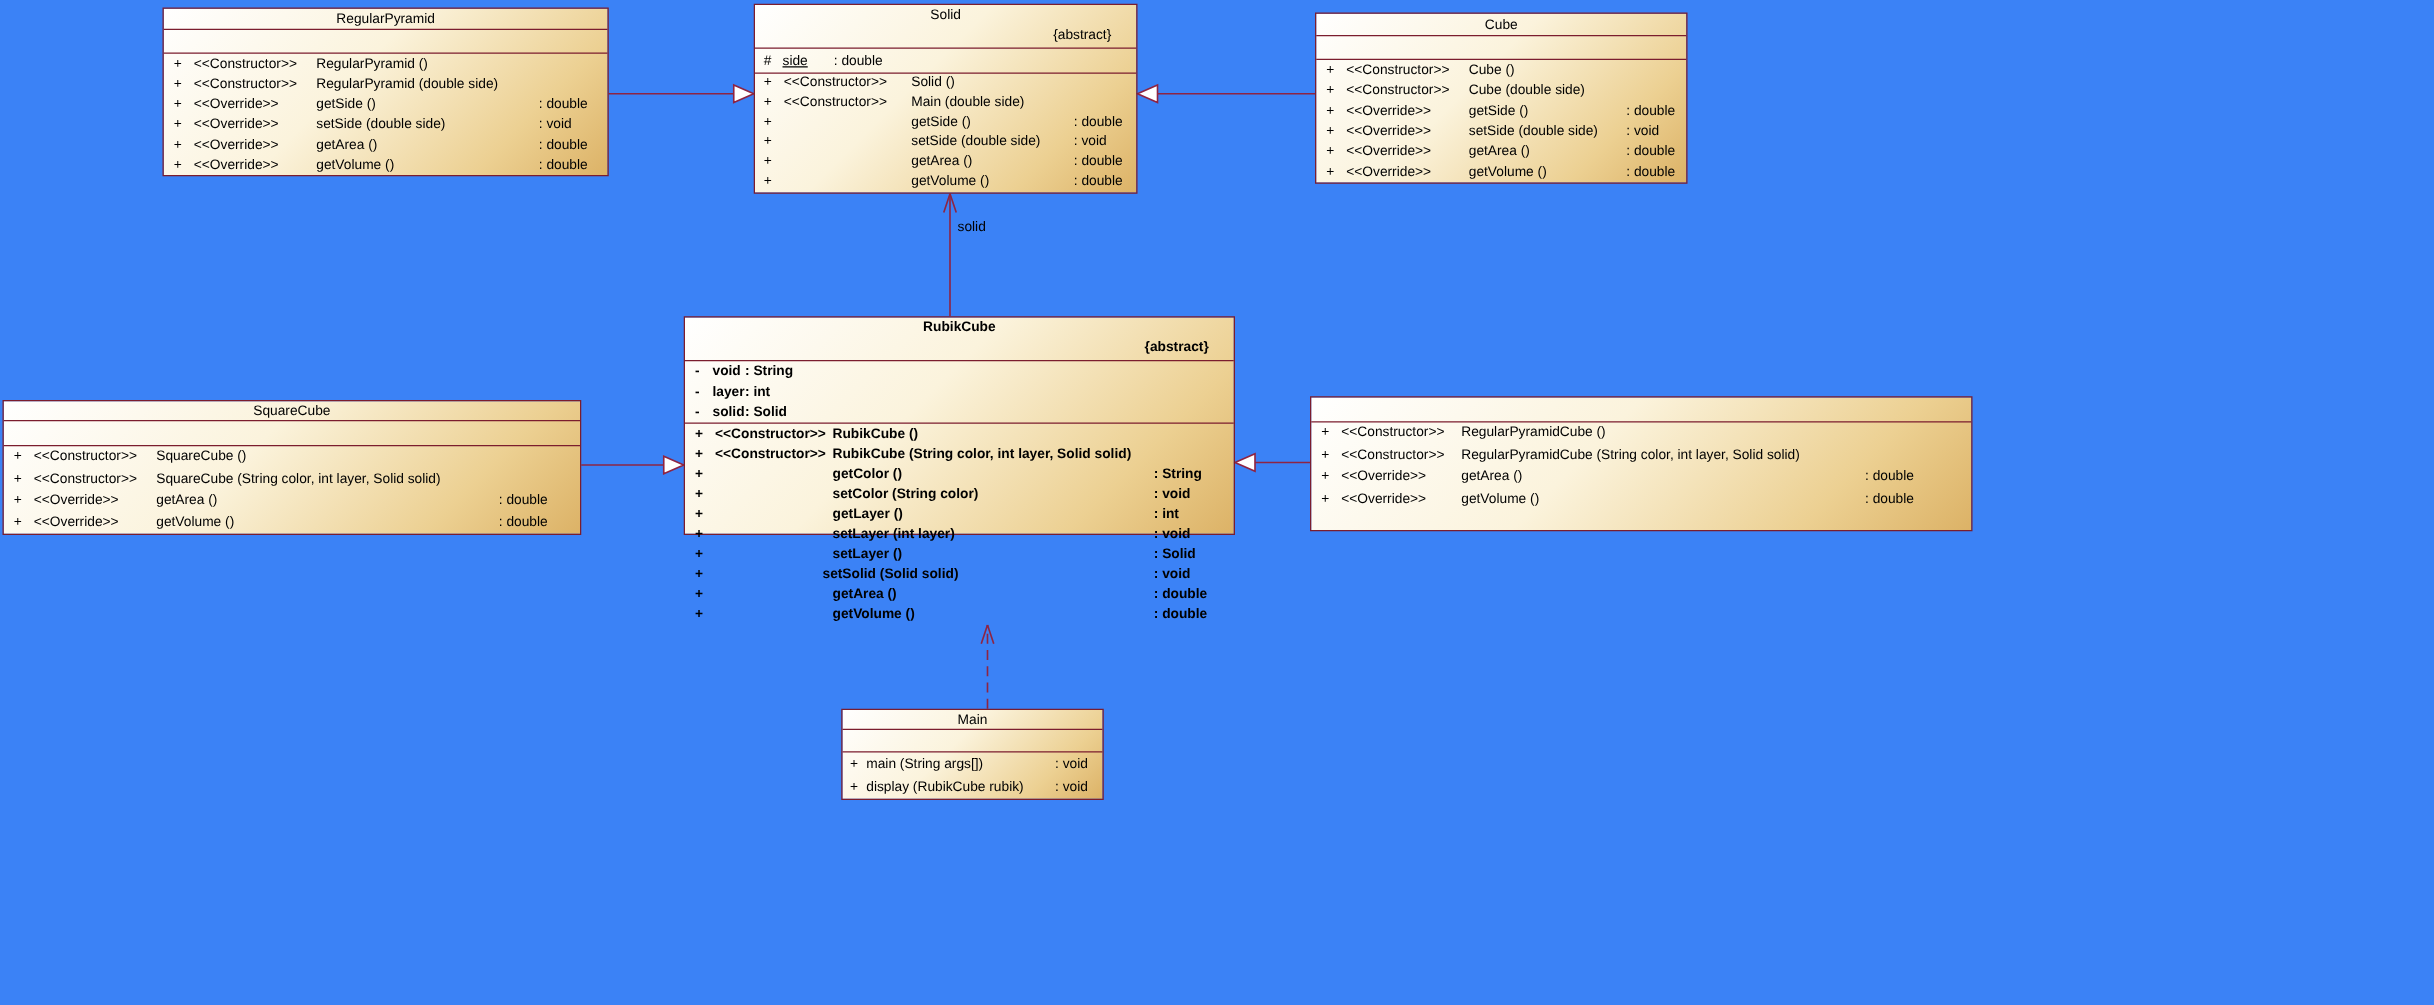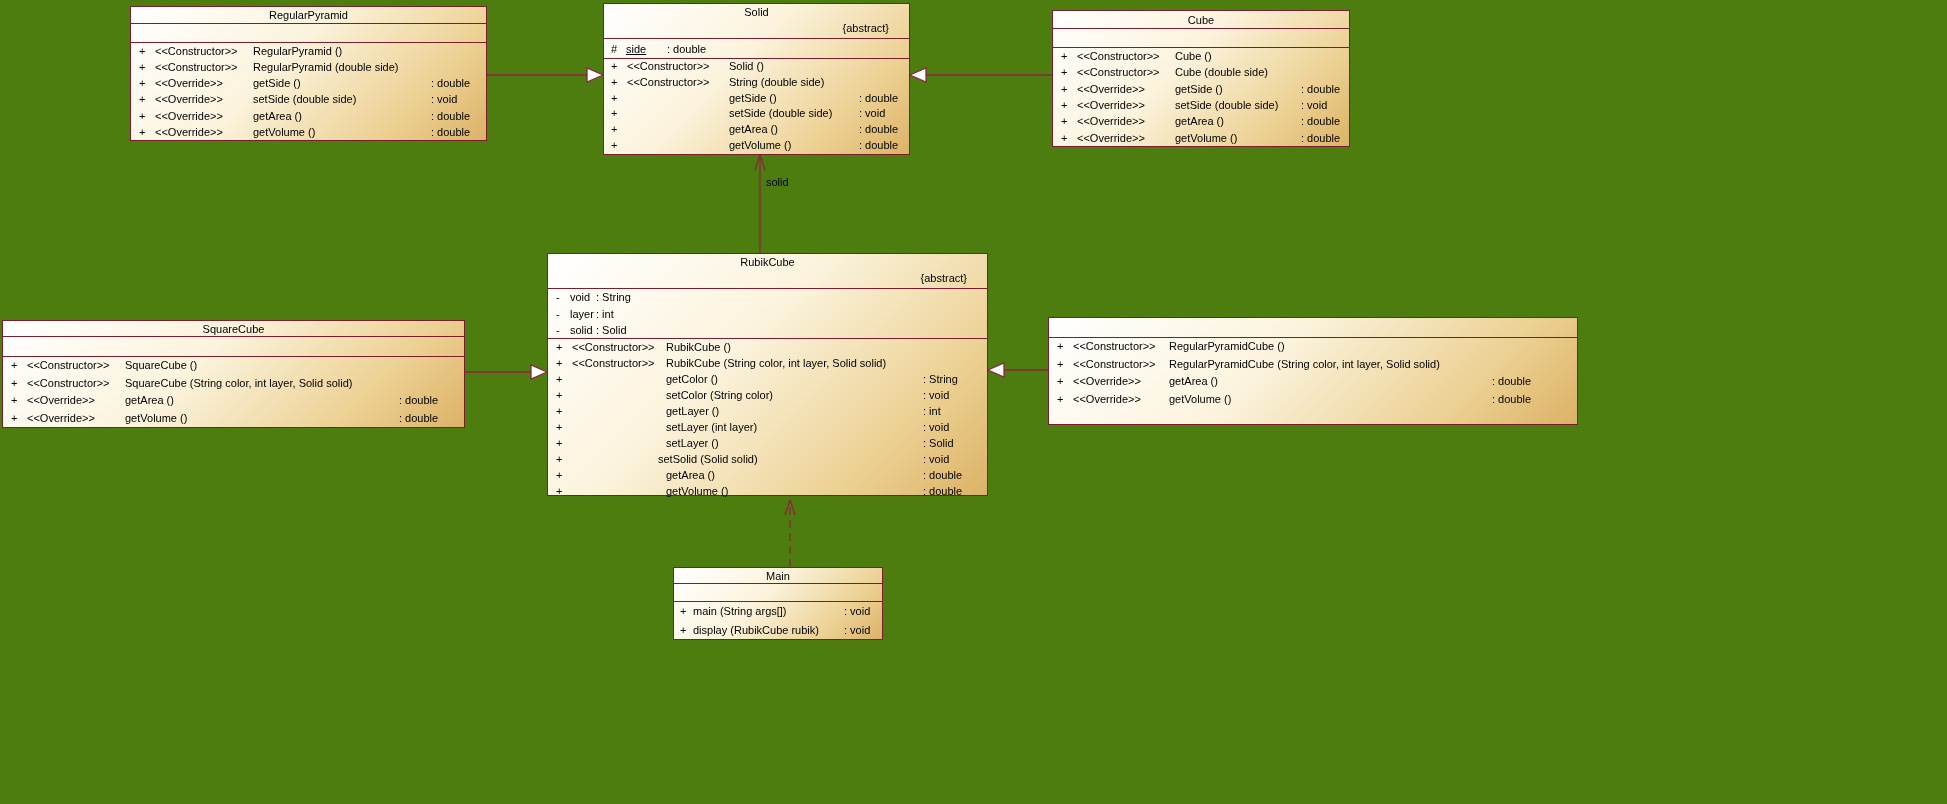--- a/index.html
+++ b/index.html
@@ -3,21 +3,21 @@
 <meta charset="utf-8">
 <style>
   :root{
     --bd:#7b1d2e;
     --ln:#8e2443;
     --tx:#000000;
   }
   html,body{margin:0;padding:0;background:#ffffff;}
   #canvas{
     position:relative;
-    background:#4d7c0f;
+    background:#3b82f6;
     font-family:"Liberation Sans","DejaVu Sans",sans-serif;
     font-size:11px;
     color:var(--tx);
     overflow:hidden;
   }
   .cls{
     position:absolute;
     box-sizing:border-box;
     border:1px solid var(--bd);
     background:linear-gradient(135deg,#ffffff 0%,#fbf3dc 42%,#ecd092 78%,#dcb266 100%);
@@ -129,21 +129,21 @@
         </div>
         <div class="cls-methods" style="height: 95px;">
           <div class="row" style="height: 15.8333px; line-height: 15.8333px;">
             <span style="left: 7px;">+</span>
             <span style="left: 23px;">&lt;&lt;Constructor&gt;&gt;</span>
             <span style="left: 125px;">Solid ()</span>
           </div>
           <div class="row" style="height: 15.8333px; line-height: 15.8333px;">
             <span style="left: 7px;">+</span>
             <span style="left: 23px;">&lt;&lt;Constructor&gt;&gt;</span>
-            <span style="left: 125px;">String (double side)</span>
+            <span style="left: 125px;">Main (double side)</span>
           </div>
           <div class="row" style="height: 15.8333px; line-height: 15.8333px;">
             <span style="left: 7px;">+</span>
             <span style="left: 125px;">getSide ()</span>
             <span style="left: 255px;">: double</span>
           </div>
           <div class="row" style="height: 15.8333px; line-height: 15.8333px;">
             <span style="left: 7px;">+</span>
             <span style="left: 125px;">setSide (double side)</span>
             <span style="left: 255px;">: void</span>
@@ -225,21 +225,21 @@
             <span style="left: 396px;">: double</span>
           </div>
           <div class="row" style="height: 17.5px; line-height: 17.5px;">
             <span style="left: 8px;">+</span>
             <span style="left: 24px;">&lt;&lt;Override&gt;&gt;</span>
             <span style="left: 122px;">getVolume ()</span>
             <span style="left: 396px;">: double</span>
           </div>
         </div>
       </div>
-      <div class="cls" style="left: 547px; top: 253px; width: 441px; height: 243px;">
+      <div class="cls" style="left: 547px; top: 253px; width: 441px; height: 175px; font-weight: bold;">
         <div class="cls-title" style="height: 35px;">
           <span class="cls-name" style="line-height: 17px;">RubikCube</span>
           <div class="cls-abstract">{abstract}</div>
         </div>
         <div class="cls-attrs" style="height: 50px;">
           <div class="row" style="height: 16.6667px; line-height: 16.6667px;">
             <span style="left: 8px;">-</span>
             <span style="left: 22px;">void</span>
             <span style="left: 48px;">: String</span>
           </div>

